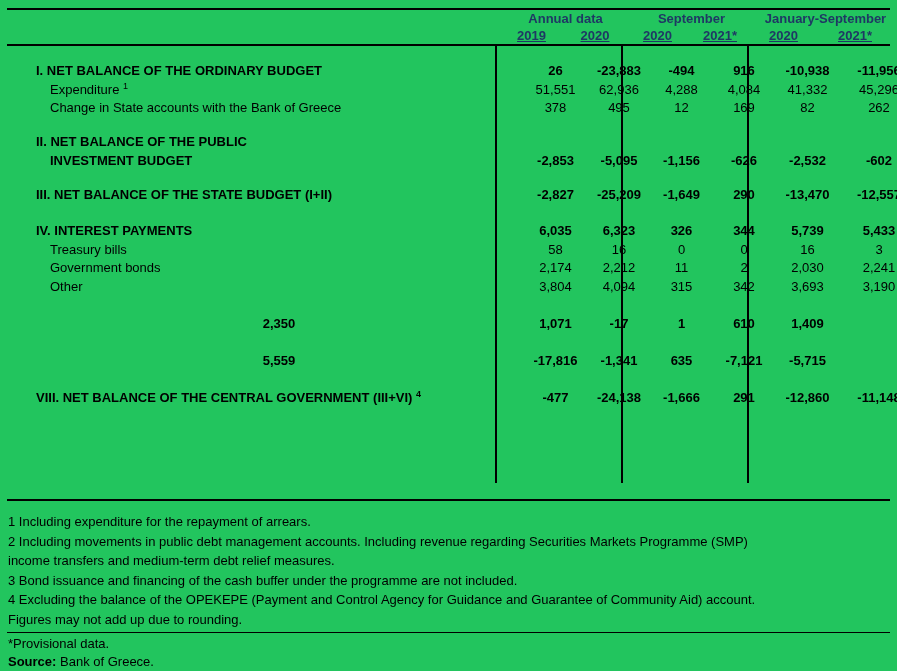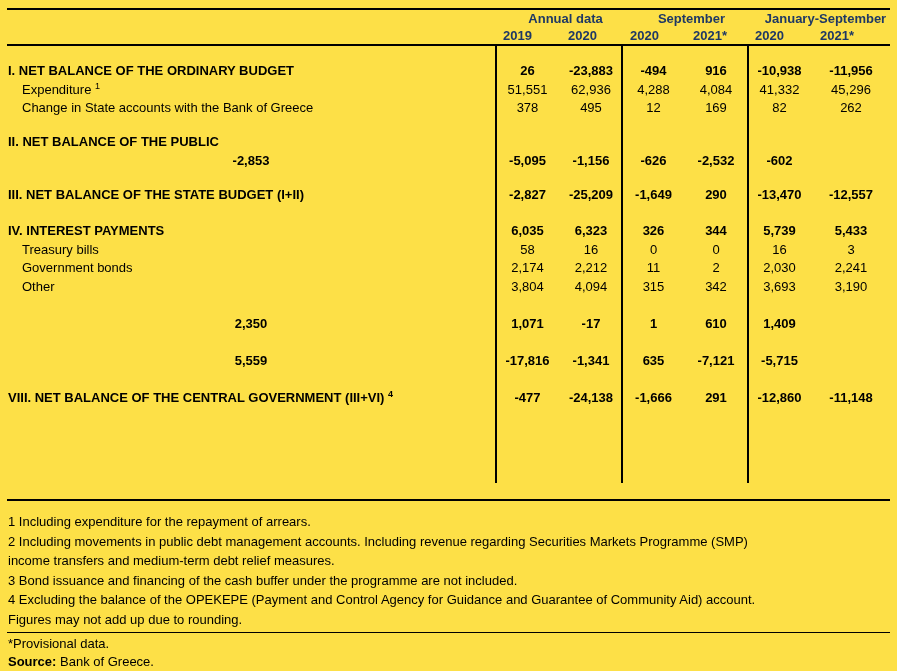--- a/index.html
+++ b/index.html
@@ -1,39 +1,39 @@
 <!DOCTYPE html>
 <html><head>
 <meta charset="utf-8">
 <style>
   * { margin:0; padding:0; box-sizing:border-box; }
   html,body { background:#ffffff; }
   .page {
-    position:relative; width:897px; height:671px; background:#fde047;
+    position:relative; width:897px; height:671px; background:#22c55e;
     font-family:"Liberation Sans", "DejaVu Sans", sans-serif;
     font-size:13px; color:#000; overflow:hidden;
   }
   .hline { position:absolute; left:7px; width:883px; background:#000; }
   .line-top { top:8px; height:2px; }
   .line-header-bottom { top:44px; height:2px; }
   .line-table-bottom { top:499px; height:2px; }
   .line-footnote-sep { top:632px; height:1px; }
 
   
   .hdr { position:absolute; left:7px; top:10px; width:883px; color:#1f3864; font-weight:bold; }
   .hdr-groups { display:grid; grid-template-columns:488px 127px 125px 143px; line-height:17px; }
   .hdr-groups .g { text-align:center; padding-left:14px; white-space:nowrap; }
   .hdr-years { display:grid; grid-template-columns:488px 65px 62px 63px 62px 65px 78px; line-height:17px; }
-  .hdr-years .y { text-align:left; padding-left:8px; }
+  .hdr-years .y { text-align:center; padding-left:8px;text-decoration:underline; }
 
   
   .tbody { position:absolute; left:7px; top:46px; width:883px; height:437px; }
   .vline { position:absolute; top:0; height:437px; width:1.5px; background:#000; }
   .vl1 { left:488px; } .vl2 { left:614px; } .vl3 { left:740px; }
-  .r { display:grid; grid-template-columns:488px 65px 62px 63px 62px 65px 78px; line-height:18.5px; }
+  .r { display:grid; grid-template-columns:488px 65px 62px 63px 62px 65px 78px; line-height:18.5px;margin-left:28px; }
   .r .lab { padding-left:1px; white-space:nowrap; }
   .r.sub .lab { padding-left:15px; }
   .r .v { text-align:center; }
   .sec { font-weight:bold; }
   sup { font-size:9px; line-height:0; }
 
   
   .fnotes { position:absolute; left:8px; top:512px; width:883px; line-height:19.5px; }
   .footer { position:absolute; left:8px; top:635px; width:883px; line-height:17.5px; }
   .bold { font-weight:bold; }
@@ -105,20 +105,21 @@
       <div class="lab"><span>II. NET BALANCE OF THE PUBLIC</span></div>
       <div class="v"></div>
         <div class="v"></div>
         <div class="v"></div>
         <div class="v"></div>
         <div class="v"></div>
         <div class="v"></div>
     </div>
 
     <div class="r sec sub">
+      <div class="lab"><span>INVESTMENT BUDGET</span></div>
       <div class="v">-2,853</div>
       <div class="v">-5,095</div>
       <div class="v">-1,156</div>
       <div class="v">-626</div>
       <div class="v">-2,532</div>
       <div class="v">-602</div>
     </div>
 
     <div class="r sec" style="margin-top:16px">
       <div class="lab"><span>III. NET BALANCE OF THE STATE BUDGET (I+II)</span></div>

